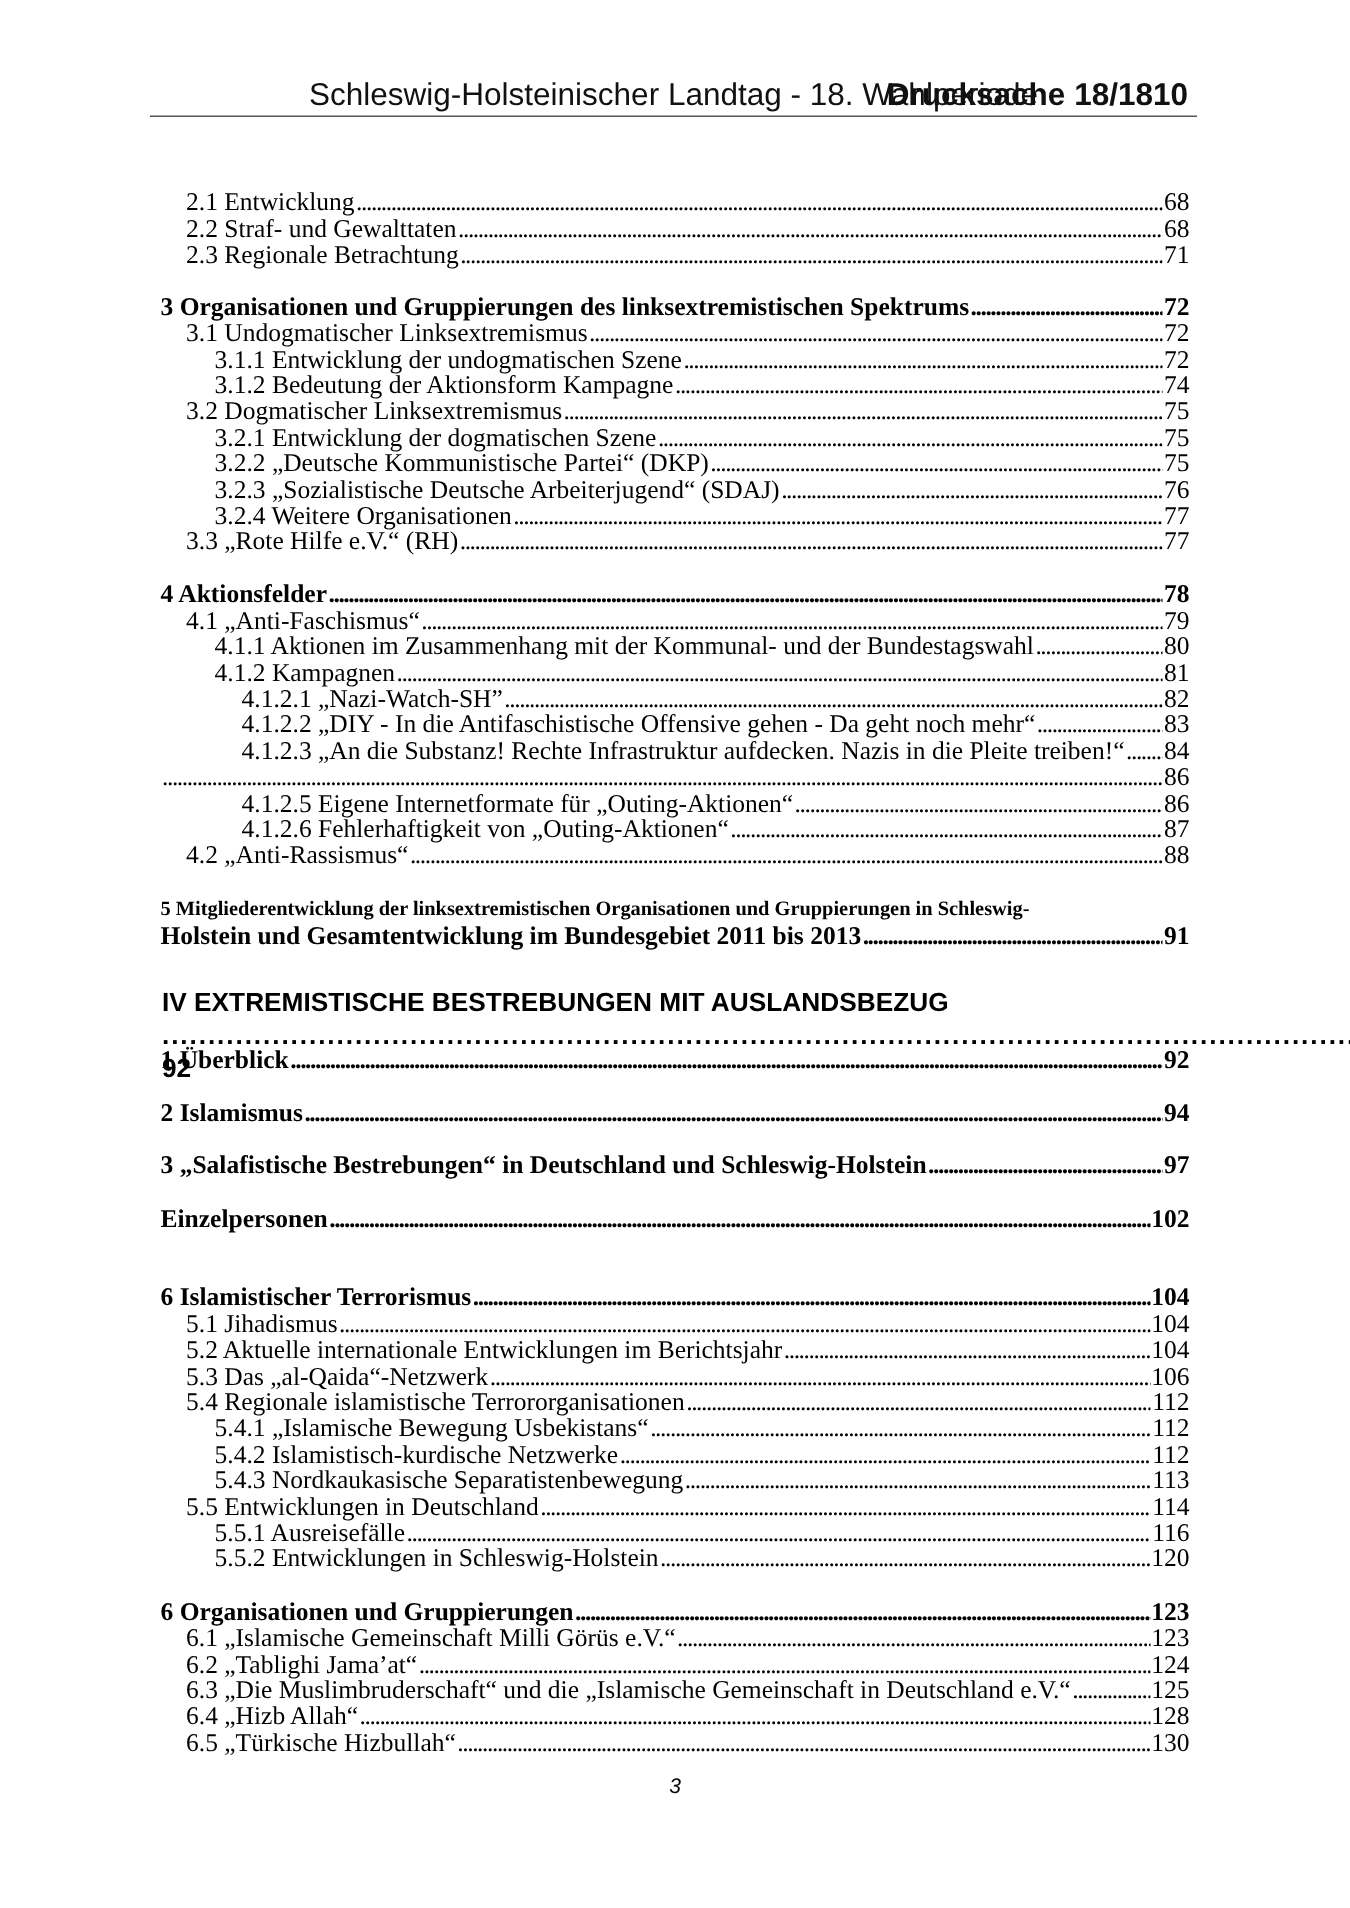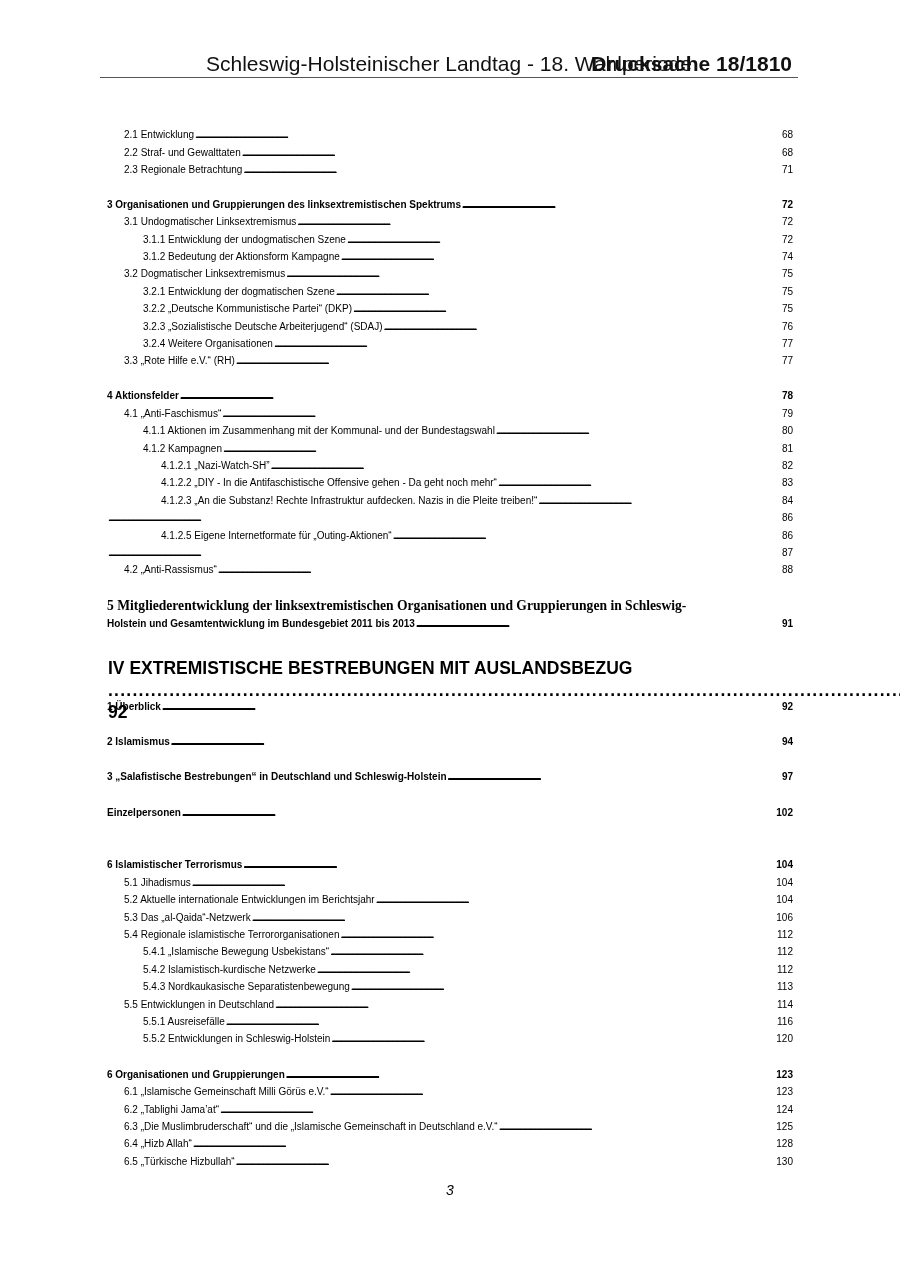--- a/index.html
+++ b/index.html
@@ -5,21 +5,21 @@
   html, body { margin: 0; padding: 0; background: #ffffff; }
   body { width: 900px; height: 1272px; position: relative; overflow: hidden; color: #000; }
   .header { position: absolute; left: 100px; top: 52px; width: 698px; height: 22px;
     font-family: "Liberation Sans", sans-serif; font-size: 21px; }
   .header .title { position: absolute; left: 106px; top: 0; color: #111; }
   .header .doc { position: absolute; right: 6px; top: 0; font-weight: bold; color: #111; }
   .header-rule { position: absolute; left: 100px; top: 77px; width: 698px; height: 1px; background: #555; }
 
   .toc { position: absolute; left: 107px; top: 0; width: 686px; }
   .row { position: absolute; left: 0; width: 686px; display: flex; align-items: baseline;
-    font-family: Liberation Sans, sans-serif; font-size: 10px; line-height: 17px; white-space: nowrap; }
+    font-family: Liberation Serif, serif; font-size: 17px; line-height: 17px; white-space: nowrap; }
   .row .lbl { flex: 0 0 auto; }
   .row .dots { flex: 1 1 auto; overflow: hidden; margin: 0 1px; }
   .row .dots::after { content: ". . . . . . . . . . . . . . . . . . . . . . . . . . . . . . . . . . . . . . . . . . . . . . . . . . . . . . . . . . . . . . . . . . . . . . . . . . . . . . . . . . . . . . . . . . . . . . . . . . . . . . . . . . . . . . . . . . . . . . . . . . . . . . . . . . . . . . . . . . . . . . . . . . . . . . . . . . . . . . . . . . . . . . . . . . . . . . . . . . . . . . . . . . . . . . . . . . . . . . . . . . . . . . . . . . . . . . . . . . . . . . . . . . . . . . . . . . . . . . . . . . . . . . . . . . . . . . . . . ";
     letter-spacing: -2.6px; }
   .row .pg { flex: 0 0 auto; }
   .row.bold { font-weight: bold; }
   .row.l1 .lbl { padding-left: 17px; }
   .row.l2 .lbl { padding-left: 36px; }
   .row.l3 .lbl { padding-left: 54px; }
   .row.part { font-family: "Liberation Sans", sans-serif; font-weight: bold; font-size: 17.5px; line-height: 22px; flex-direction: column; }
@@ -147,20 +147,21 @@
   <div class="row l3" style="top:509px">
       <span class="dots"></span>
       <span class="pg">86</span>
     </div>
   <div class="row l3" style="top:527px">
       <span class="lbl">4.1.2.5 Eigene Internetformate für „Outing-Aktionen“</span>
       <span class="dots"></span>
       <span class="pg">86</span>
     </div>
   <div class="row l3" style="top:544px">
+      <span class="lbl">4.1.2.6 Fehlerhaftigkeit von „Outing-Aktionen“</span>
       <span class="dots"></span>
       <span class="pg">87</span>
     </div>
   <div class="row l1" style="top:561px">
       <span class="lbl">4.2 „Anti-Rassismus“</span>
       <span class="dots"></span>
       <span class="pg">88</span>
     </div>
 
   <div class="multi" style="top:597px">

